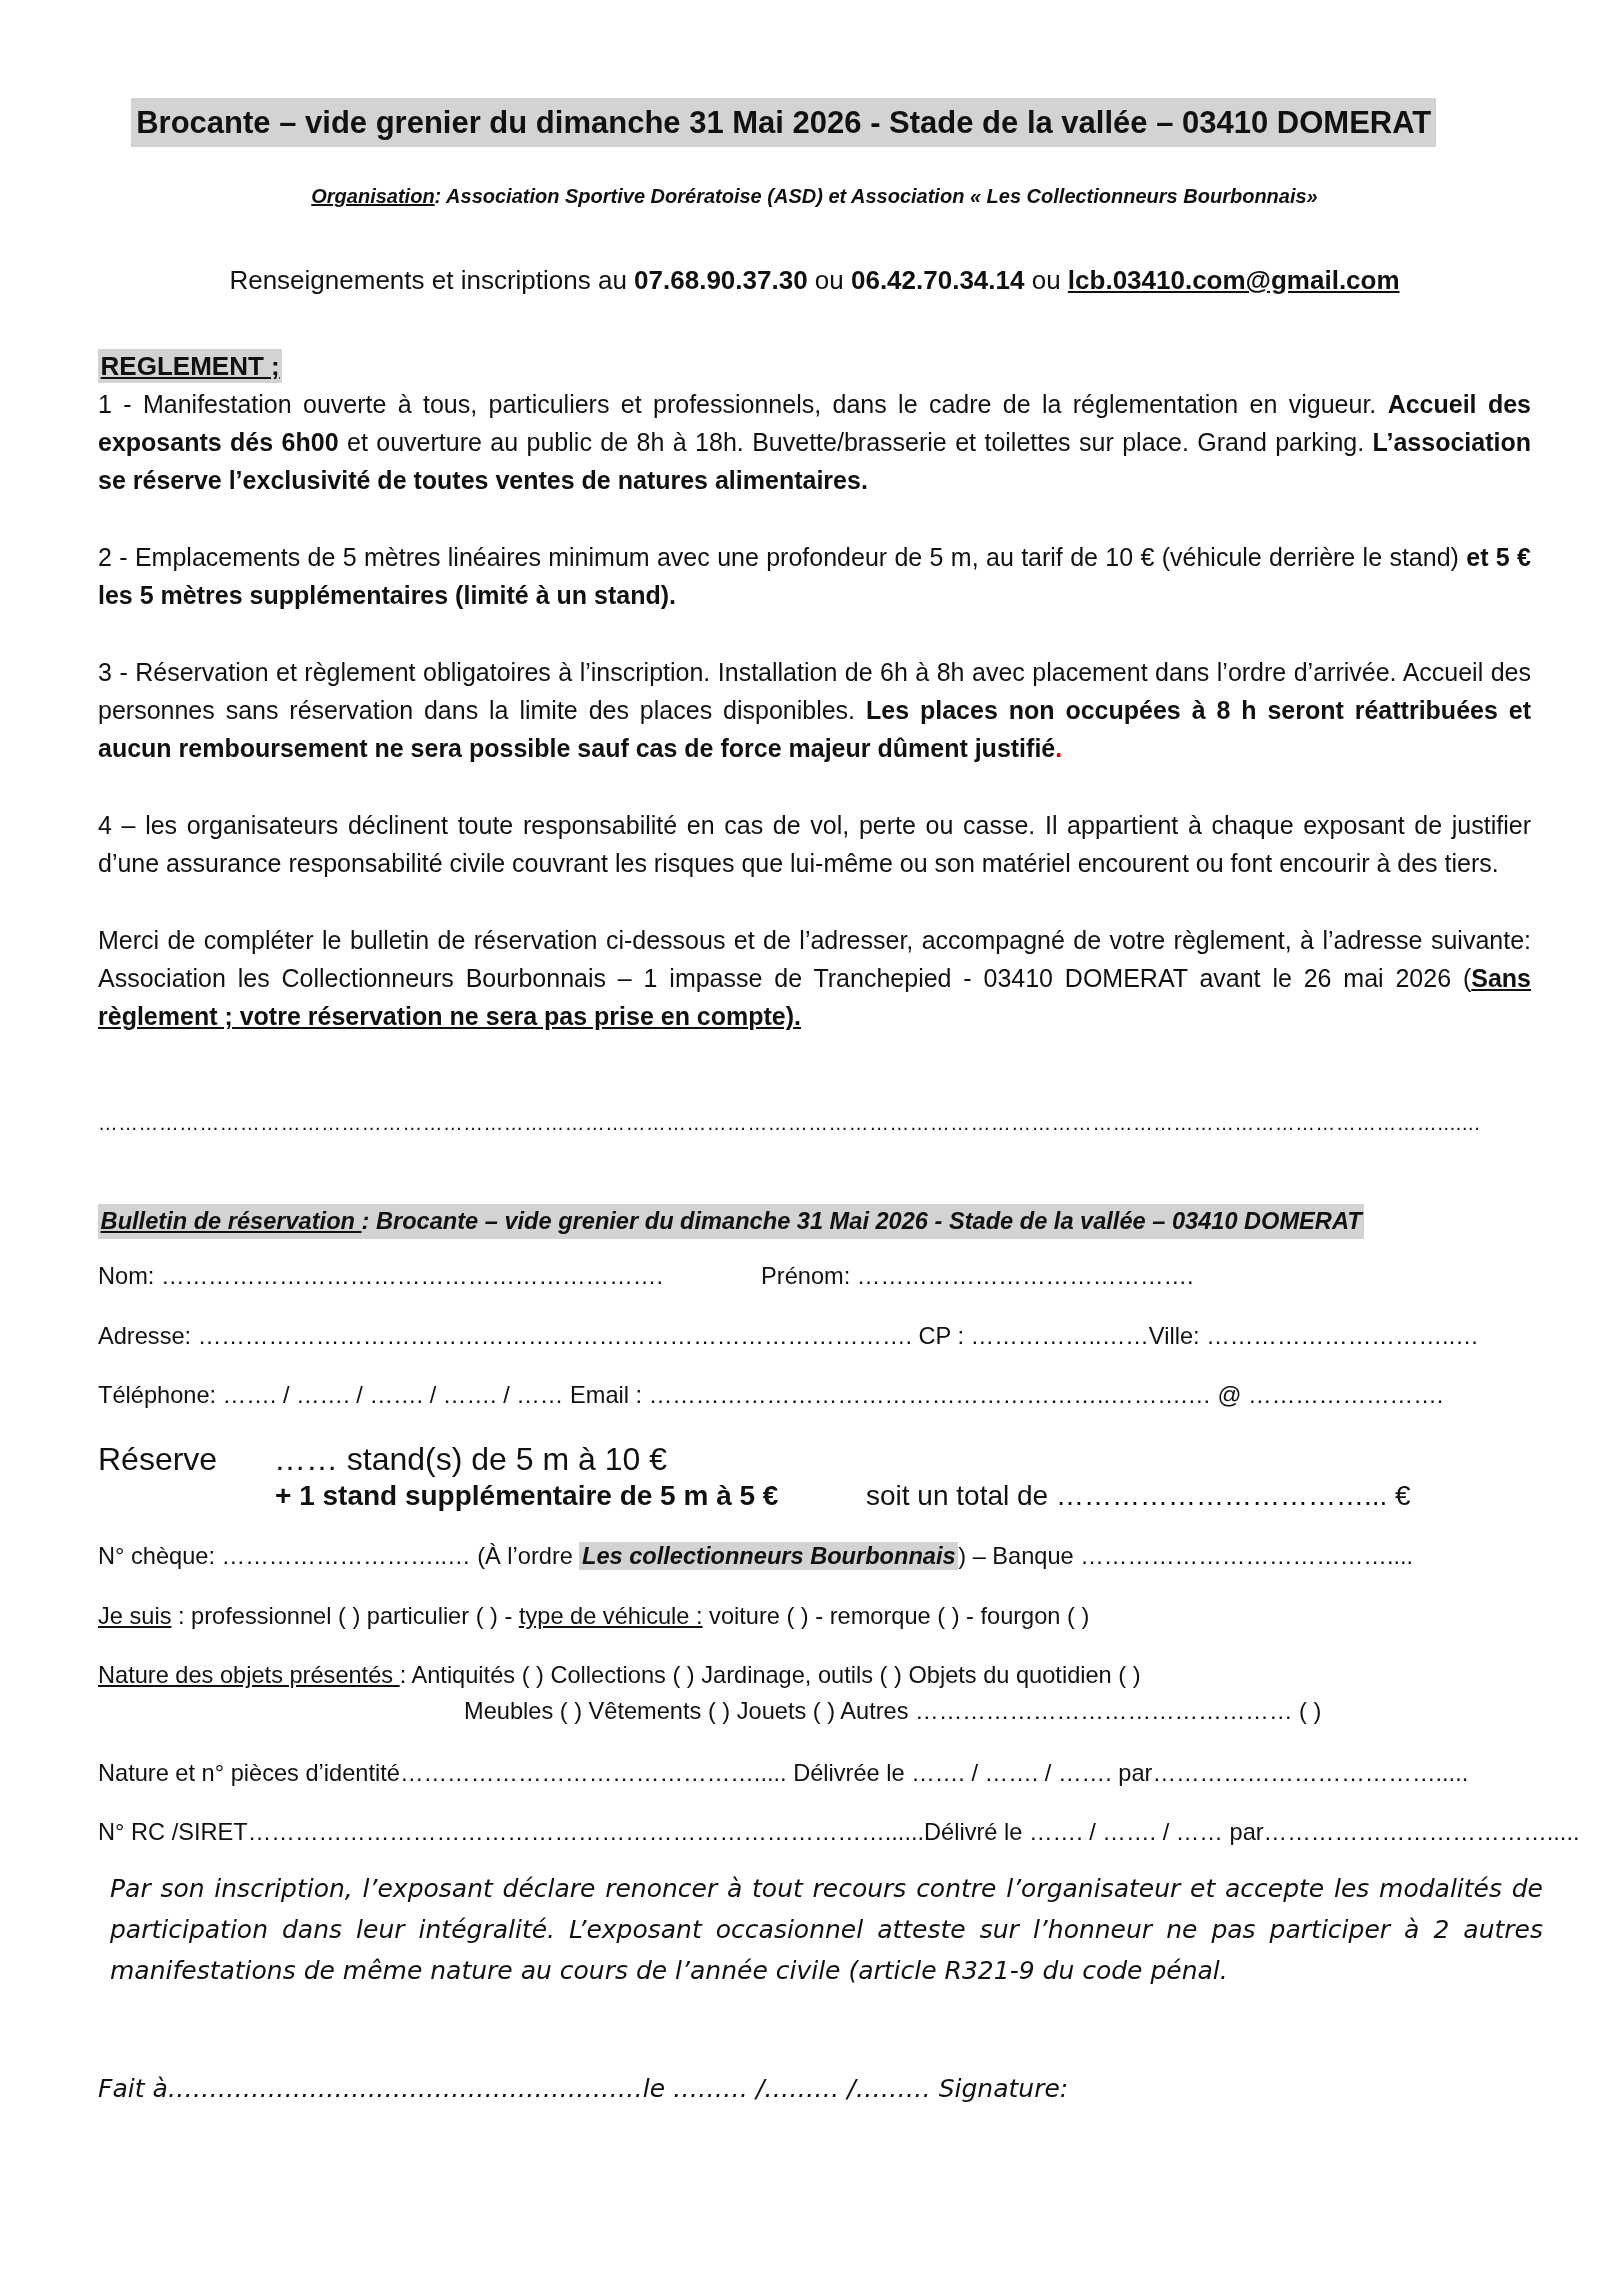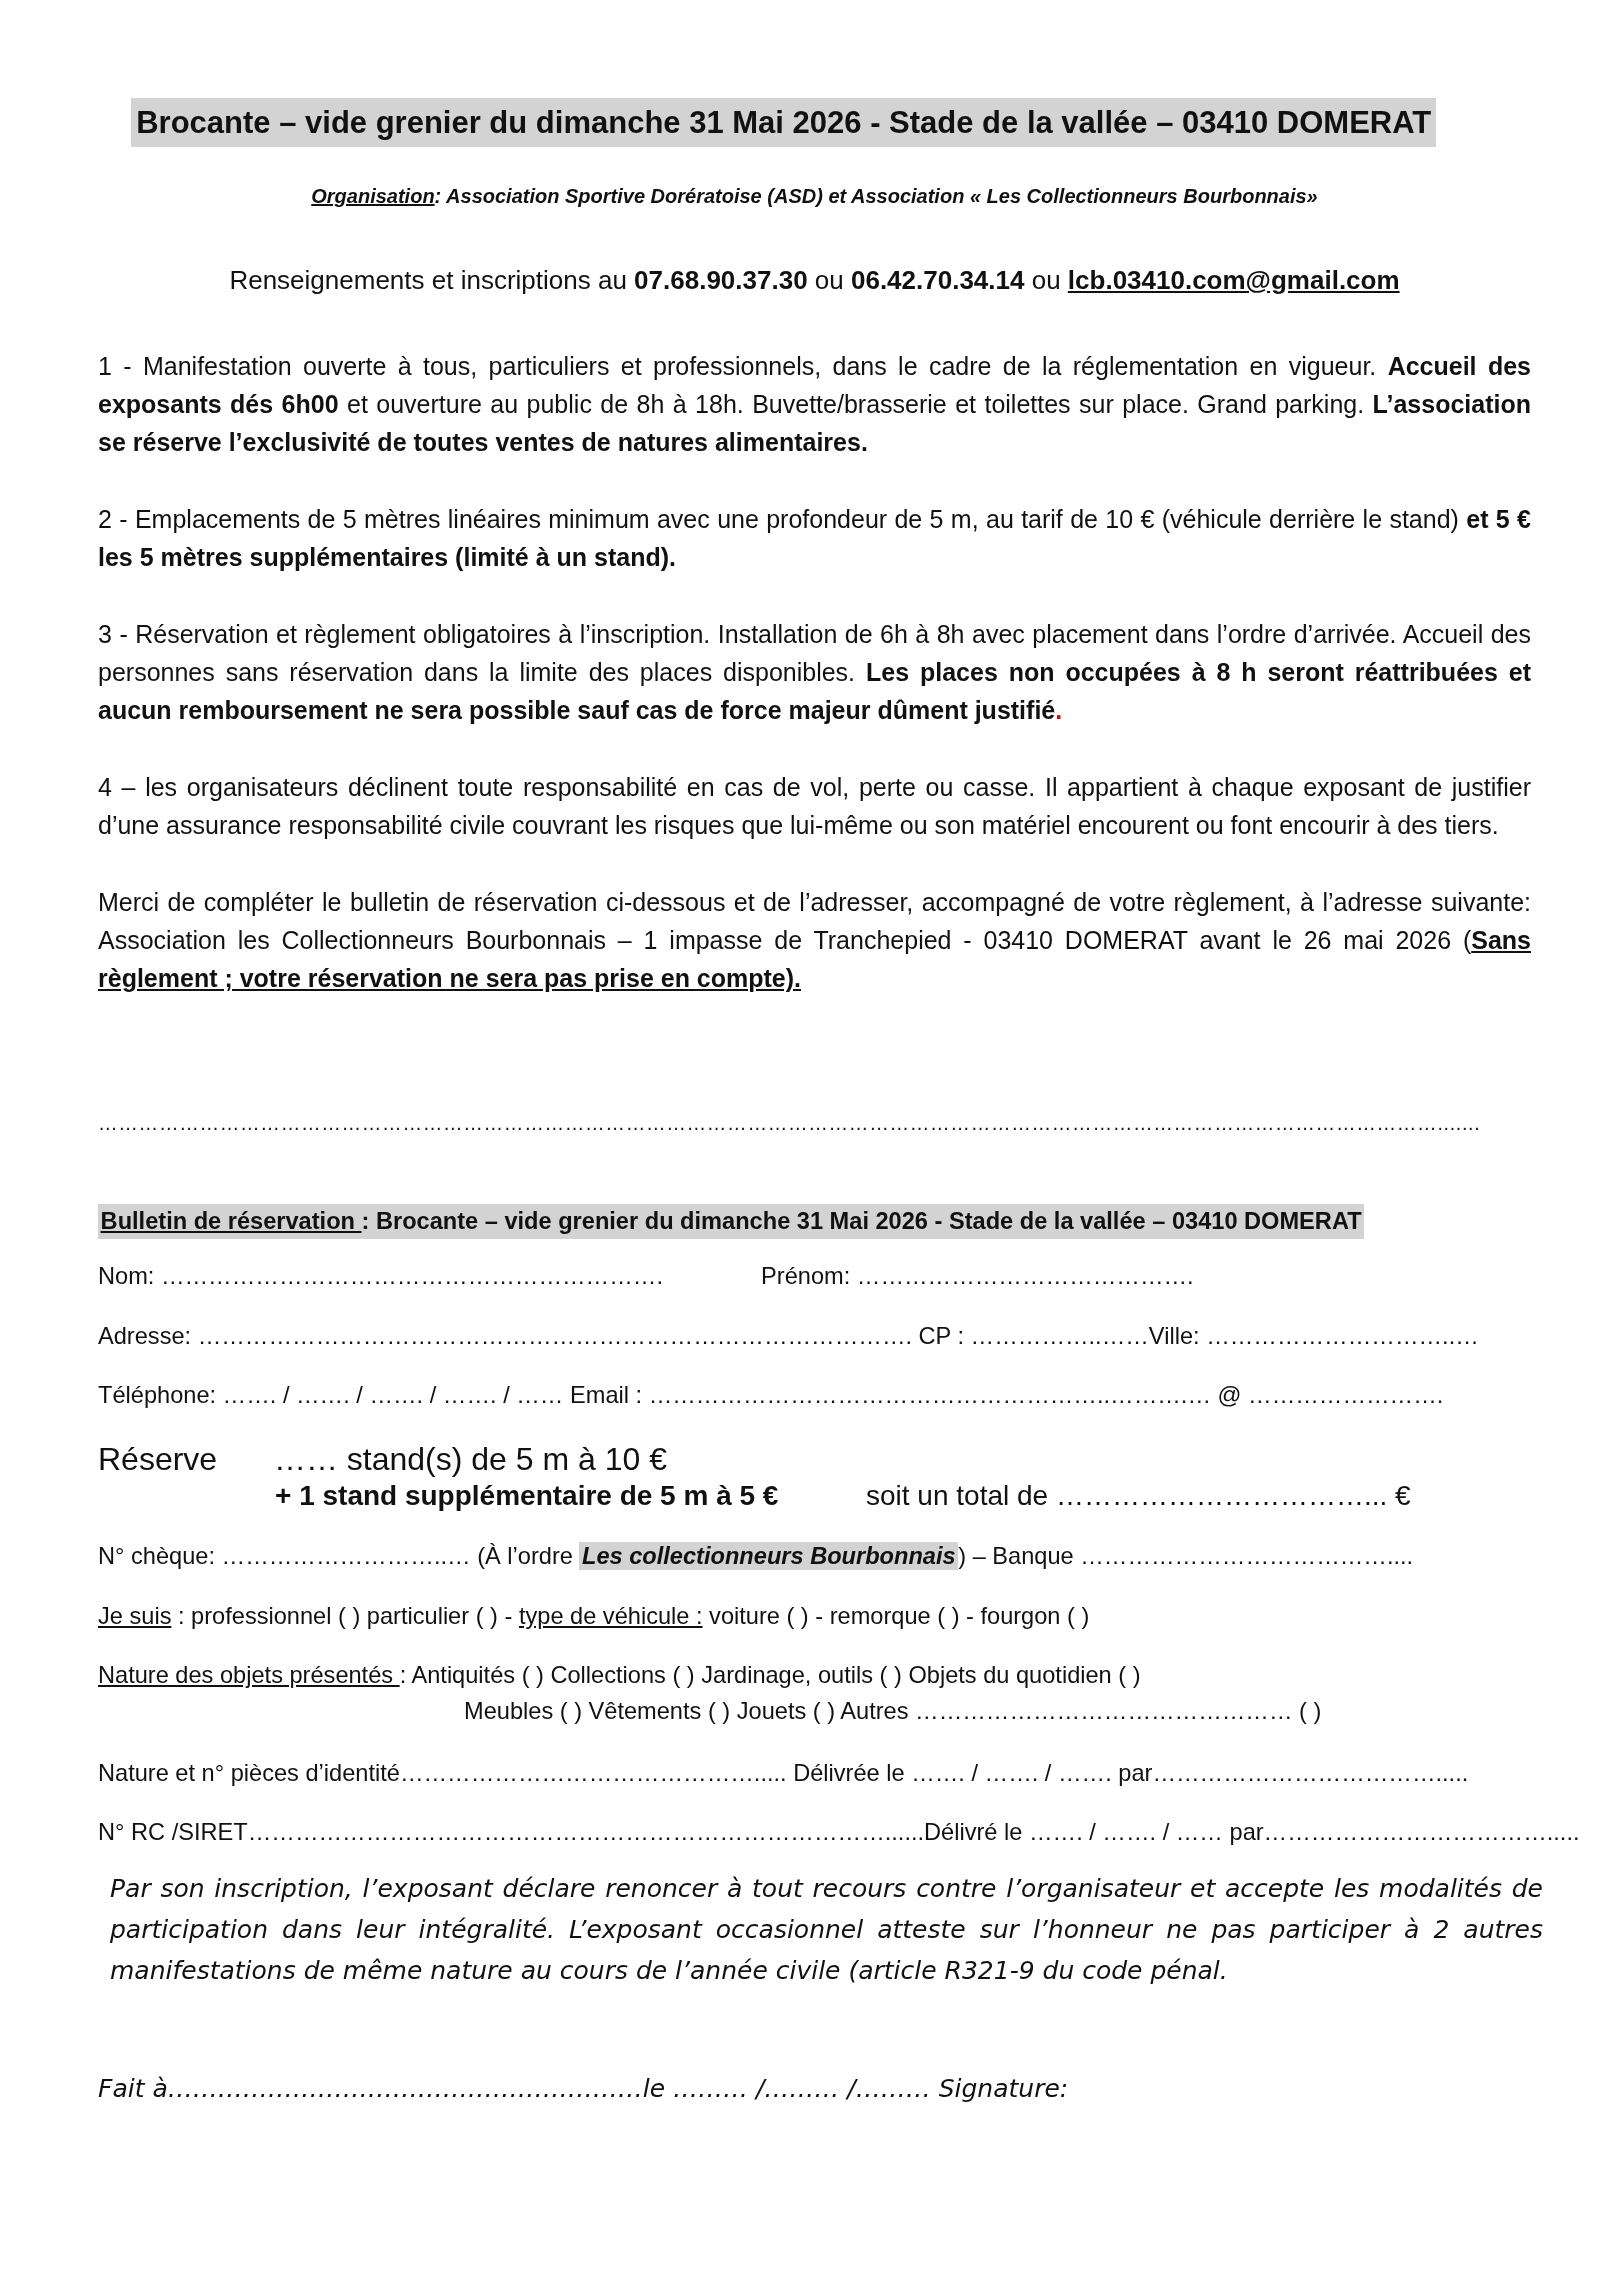--- a/index.html
+++ b/index.html
@@ -19,21 +19,21 @@
   .reg-head { display: inline-block; background: #d3d3d3; font-weight: bold; text-decoration: underline;
               font-size: 26px; padding: 0 2.6px; line-height: 34px; }
   .para { text-align: justify; margin: 0; }
   .gap { height: 39px; }
   .red { color: #e00000; font-weight: bold; }
   .u { text-decoration: underline; }
   .dotsep { position: absolute; top: 1112px; left: 0; width: 1381px; font-size: 19.6px;
             overflow: hidden; white-space: nowrap; letter-spacing: 0.7px; }
   .form { position: absolute; top: 1204px; left: 0; width: 1433px; font-size: 23.6px; }
   .bulletin-head { display: inline-block; background: #d3d3d3; font-weight: bold; font-size: 23.6px;
-                   padding: 3.9px 2.6px; }
+                   padding: 3.9px 2.6px; font-style: italic; }
   .row { position: absolute; left: 0; white-space: nowrap; }
   .decl { position: absolute; top: 1868px; left: 0; width: 1433px; font-style: italic;
           font-family: "DejaVu Sans", sans-serif; font-size: 25px; line-height: 41px; text-align: justify; margin-left: 12px; }
   .fait { position: absolute; top: 2074px; left: 0; font-style: italic;
           font-family: "DejaVu Sans", sans-serif; font-size: 25px; white-space: nowrap; }
   .cheque-hl { background: #d3d3d3; font-style: italic; font-weight: bold; padding: 1.3px 2.6px; }
 </style>
 </head>
 <body>
 
@@ -46,20 +46,21 @@
   <div class="org">
     <span class="u">Organisation</span><span>: Association Sportive Dorératoise (ASD) et Association « Les Collectionneurs Bourbonnais»</span>
   </div>
 
   <div class="contact">
     <span>Renseignements et inscriptions au </span>
     <b>07.68.90.37.30</b><span> ou </span><b>06.42.70.34.14</b><span> ou </span><span class="mail">lcb.03410.com@gmail.com</span>
   </div>
 
   <div class="reglement">
+    <div><span class="reg-head">REGLEMENT ;</span></div>
     <p class="para">
       <span>1 - Manifestation ouverte à tous, particuliers et professionnels, dans le cadre de la réglementation en vigueur. </span><b>Accueil des exposants dés 6h00</b><span> et ouverture au public de 8h à 18h. Buvette/brasserie et toilettes sur place. Grand parking. </span><b>L’association se réserve l’exclusivité de toutes ventes de natures alimentaires.</b>
     </p>
     <div class="gap"></div>
     <p class="para">
       <span>2 - Emplacements de 5 mètres linéaires minimum avec une profondeur de 5 m, au tarif de 10 € (véhicule derrière le stand) </span><b>et 5 € les 5 mètres supplémentaires (limité à un stand).</b>
     </p>
     <div class="gap"></div>
     <p class="para">
       <span>3 - Réservation et règlement obligatoires à l’inscription. Installation de 6h à 8h avec placement dans l’ordre d’arrivée. Accueil des personnes sans réservation dans la limite des places disponibles. </span><b>Les places non occupées à 8 h seront réattribuées et aucun remboursement ne sera possible sauf cas de force majeur dûment justifié</b><span class="red">.</span>

